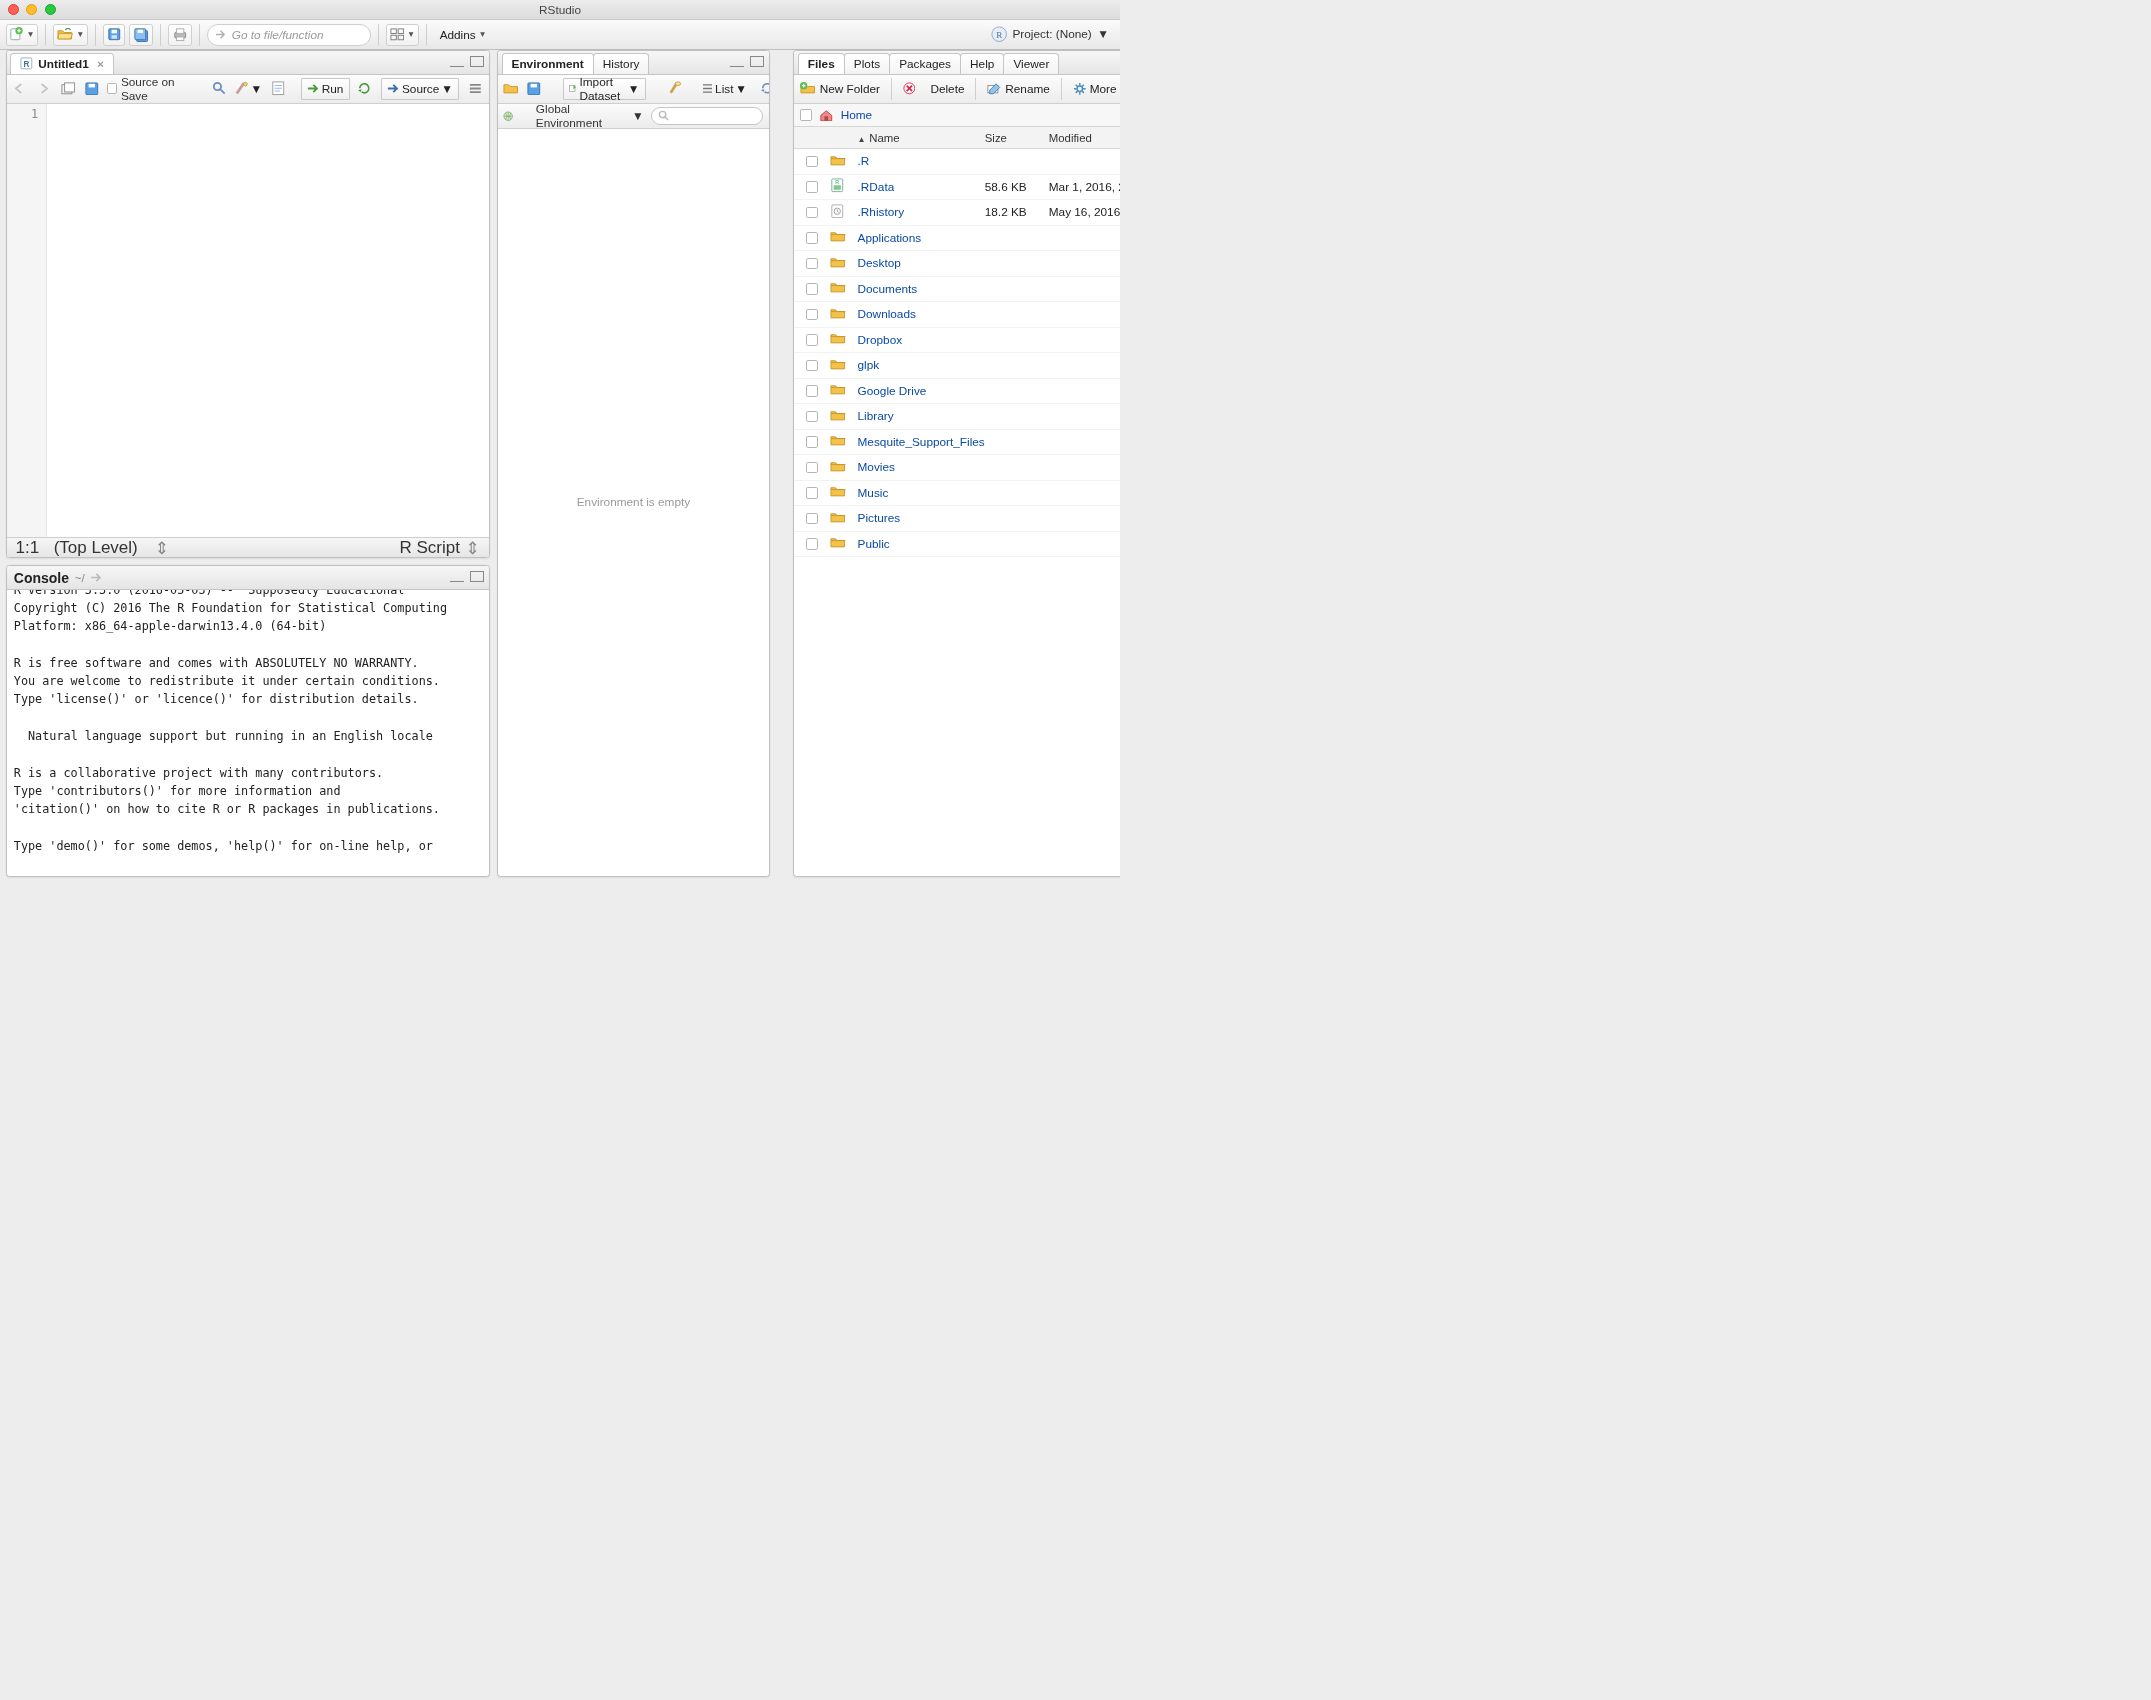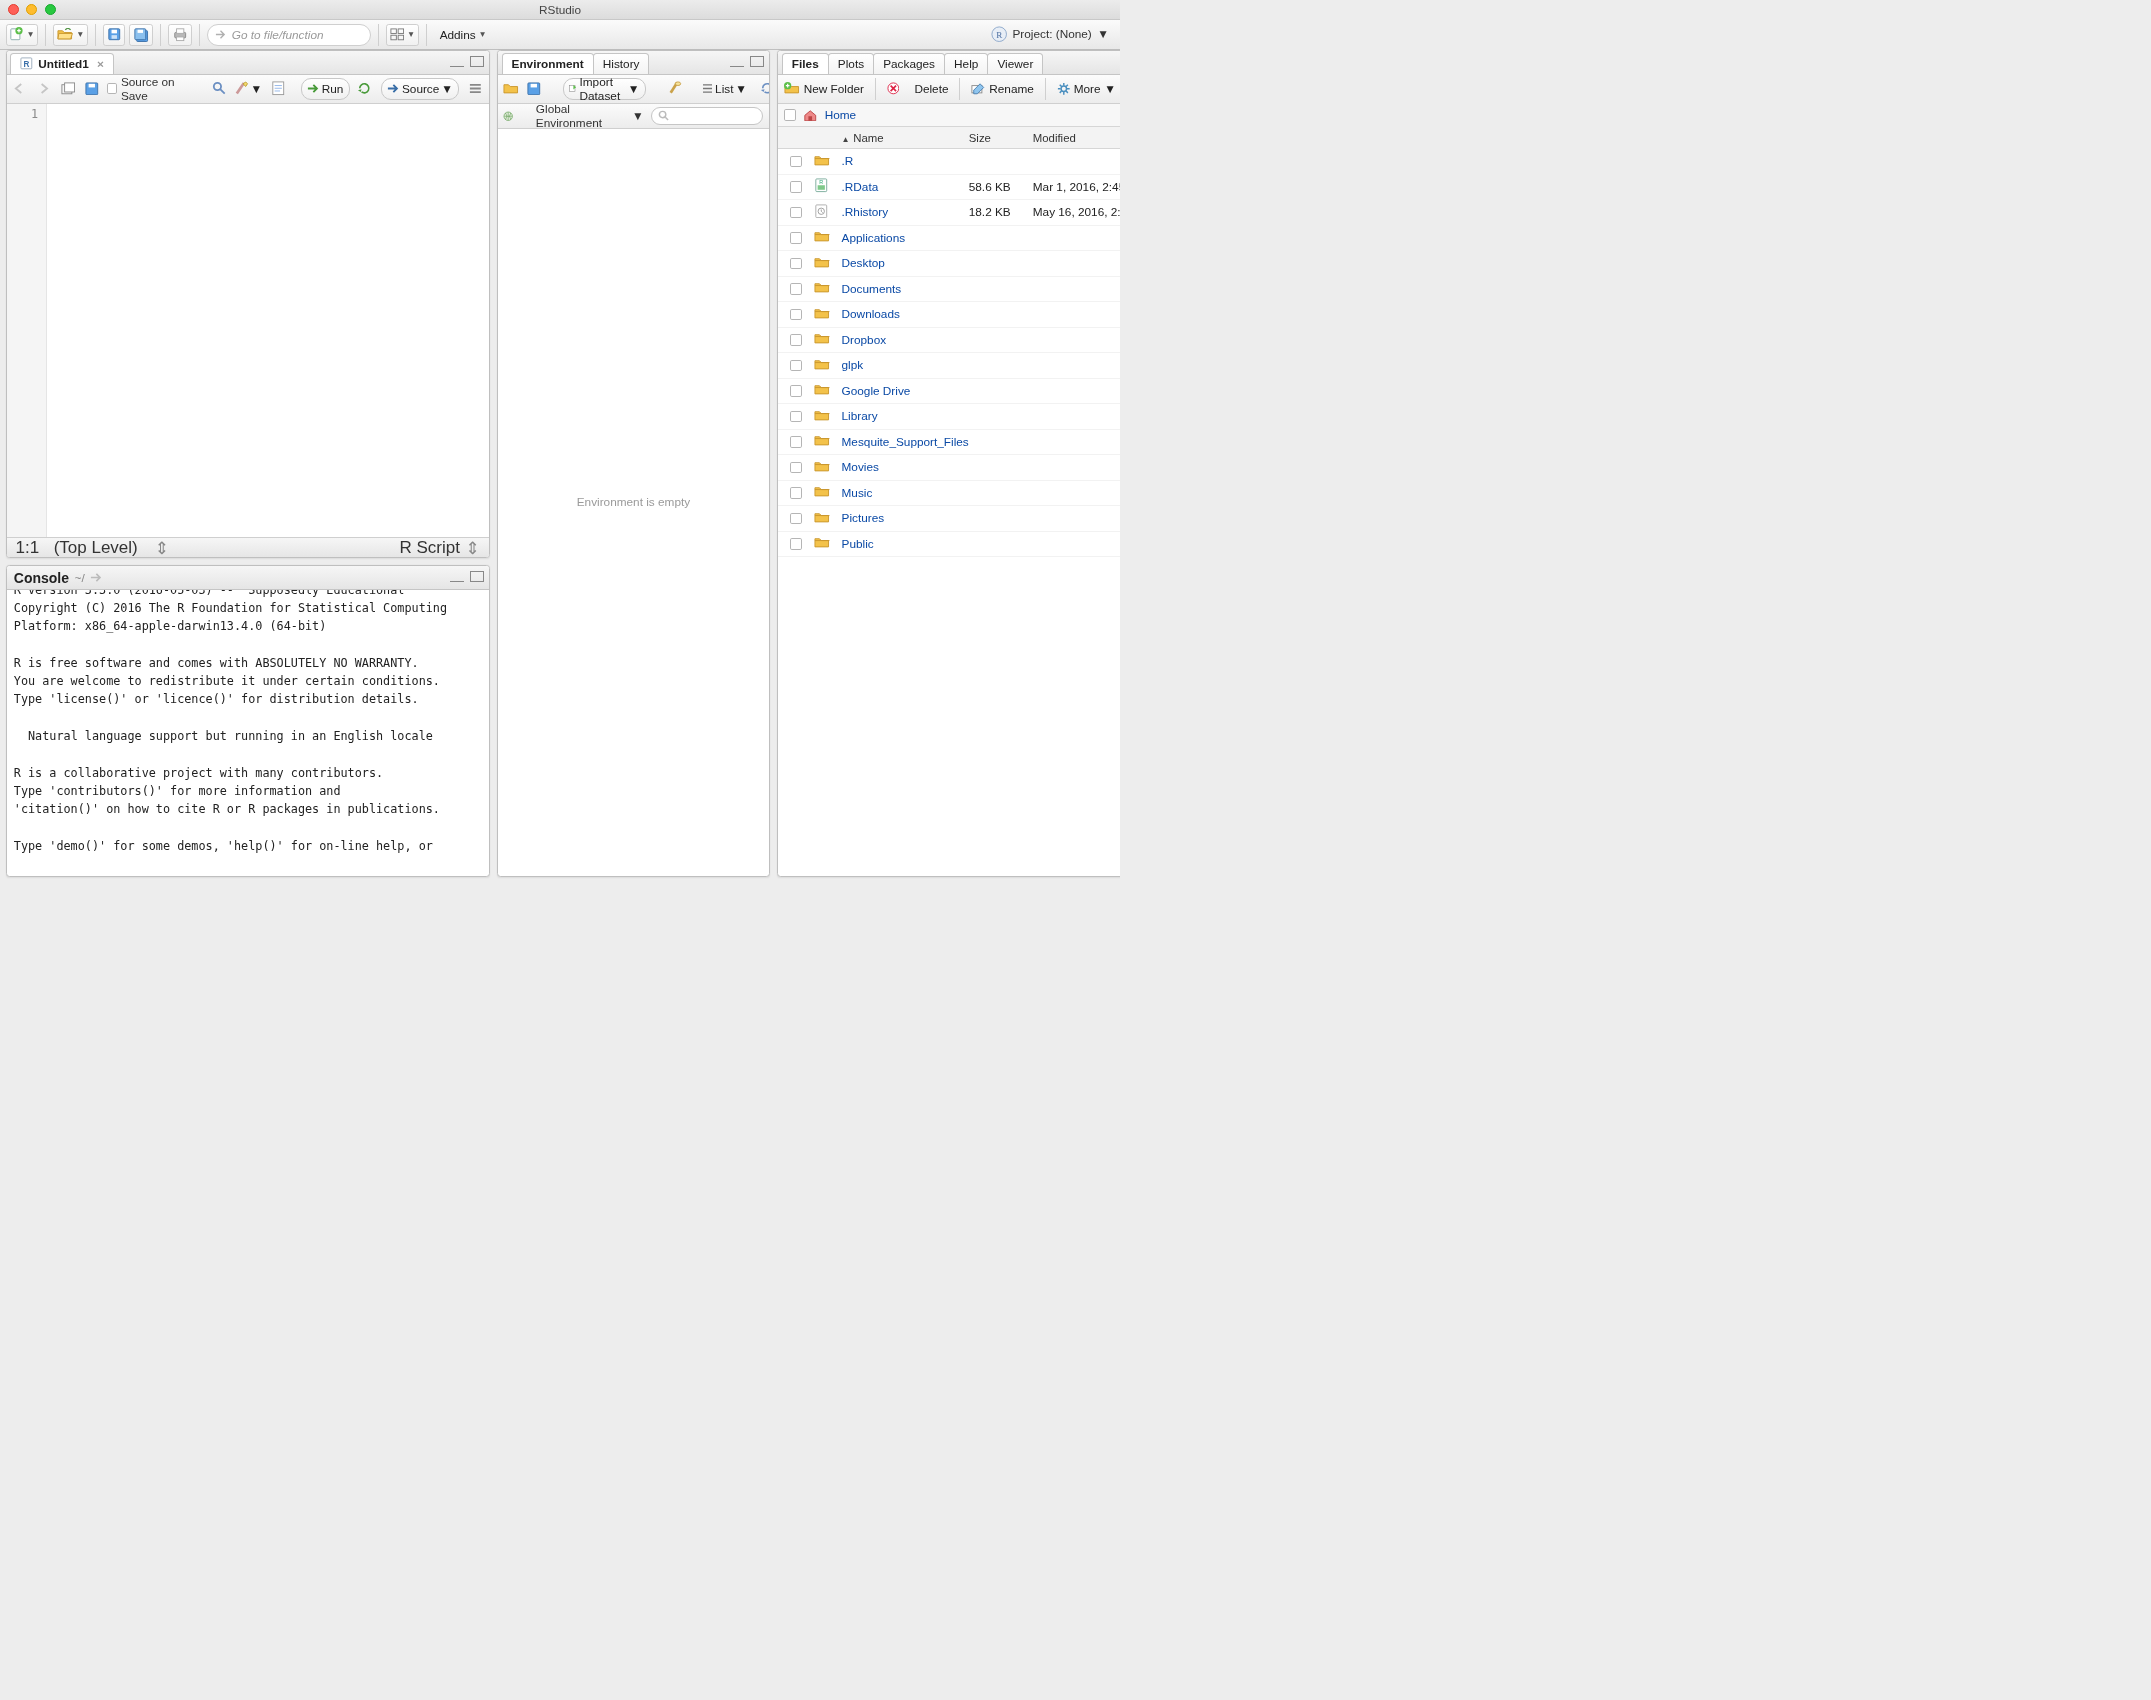--- a/index.html
+++ b/index.html
@@ -68,21 +68,21 @@
   .tab .close{color:#999;font-size:11.8px;padding-left:2.7px;}
   .pane-ctrls{position:absolute;right:4.5px;top:4.5px;display:flex;gap:5.5px;}
   .winicon{width:14.5px;height:11px;border:0.9px solid #888;display:inline-block;}
   .winicon.min{border-top:none;border-left:none;border-right:none;}
   .toolrow{
     height:29px;background:linear-gradient(#fcfcfc,#ececec);border-bottom:0.9px solid #cfcfcf;
     display:flex;align-items:center;padding:0 5.5px;gap:7.3px;
   }
   .toolrow .lbl{font-size:11.8px;color:#333;}
   .iconbtn{width:20px;height:20px;display:flex;align-items:center;justify-content:center;cursor:pointer;border-radius:2.7px;}
-  .splitbtn{display:flex;align-items:center;gap:1.8px;border:0.9px solid #c8c8c8;border-radius:10px;padding:0 5.5px;height:22px;background:linear-gradient(#fff,#f0f0f0);cursor:pointer;}
+  .splitbtn{display:flex;align-items:center;gap:1.8px;border:0.9px solid #c8c8c8;border-radius:1px;padding:0 5.5px;height:22px;background:linear-gradient(#fff,#f0f0f0);cursor:pointer;}
   .editor-body{flex:1;display:flex;background:#fff;position:relative;overflow:hidden;}
   .gutter{width:40px;background:#f5f5f5;border-right:0.9px solid #e5e5e5;text-align:right;padding:3.6px 7.3px 0 0;color:#8a8a8a;font-family:Menlo,Consolas,monospace;}
   .code{flex:1;padding:3.6px 5.5px;font-family:Menlo,Consolas,monospace;}
   .statusbar{
     height:20px;background:linear-gradient(#f6f6f6,#e6e6e6);border-top:0.9px solid #cfcfcf;
     display:flex;align-items:flex-start;padding:0 9px;font-size:17px;color:#333;gap:14.5px;
   }
   .statusbar .right{margin-left:auto;display:flex;gap:5.5px;align-items:center;}
   
   .console-header{
@@ -421,21 +421,21 @@
         <div class="searchbox">
           <svg width="11" height="11" viewBox="0 0 12 12">
               <circle cx="5" cy="5" r="3.5" fill="none" stroke="#bbb" stroke-width="1.6"></circle>
               <path d="M8 8l3 3" stroke="#bbb" stroke-width="1.6"></path>
             </svg>
         </div>
       </div>
       <div class="env-empty">Environment is empty</div>
     </div>
 
-    <div class="pane" style="flex:1;">
+    <div class="pane" style="flex:1;margin-left:16px;">
       <div class="tabstrip">
         <div class="tab active">
             <span>Files</span>
           </div>
         <div class="tab">
             <span>Plots</span>
           </div>
         <div class="tab">
             <span>Packages</span>
           </div>

